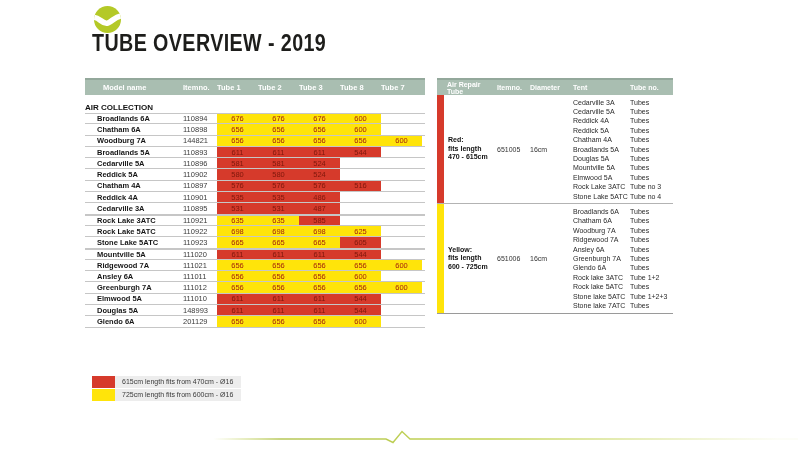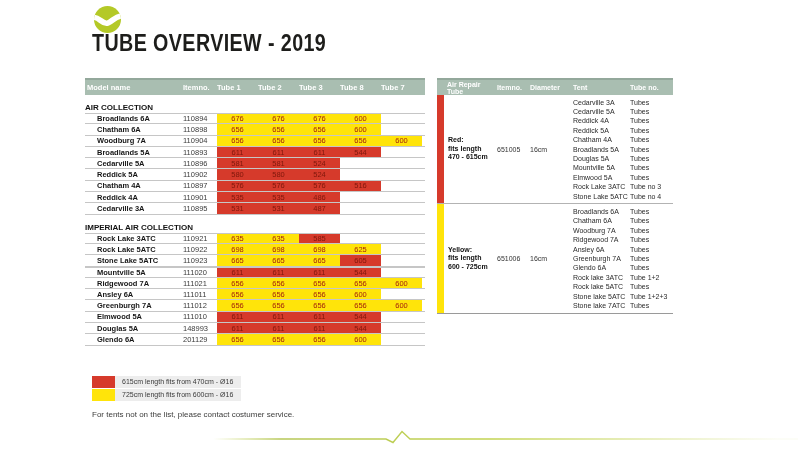--- a/index.html
+++ b/index.html
@@ -18,21 +18,21 @@
     color:#1d1d1b; white-space:nowrap; transform:scaleX(0.82); transform-origin:left center;
     letter-spacing:0.5px;
   }
 
   
   .ltable { position:absolute; left:85px; top:78px; width:340px; }
   .lhead {
     display:flex; height:17px; align-items:center; background:var(--sage);
     border-top:2px solid #93a89b; color:#fff; font-size:7.5px; font-weight:bold;
   }
-  .lh-model { width:98px; padding-left:2px; }
+  .lh-model { width:98px; padding-left:18px; }
   .lh-item  { width:34px; }
   .lh-tube  { width:41px; text-align:left; }
   .lsection-title { margin-top:6px; height:12px; line-height:13px; text-align:left;
     font-weight:bold; font-size:8px; color:#111; }
   .lrow { display:flex; height:11.3px; align-items:stretch;
     border-bottom:1px solid var(--rowborder); font-size:7.5px; }
   .lsec .lrow:first-child { border-top:1px solid var(--rowborder); }
   .lc-model { width:98px; padding-left:12px; font-weight:bold; color:#151515; display:flex; align-items:center; }
   .lc-item  { width:34px; color:#3a3a3a; display:flex; align-items:center; }
   .lc-tube  { width:41px; display:flex; align-items:center; justify-content:center; }
@@ -115,21 +115,21 @@
             <div class="lc-model">Chatham 6A</div>
             <div class="lc-item">110898</div>
             <div class="lc-tube cy">656</div>
             <div class="lc-tube cy">656</div>
             <div class="lc-tube cy">656</div>
             <div class="lc-tube cy">600</div>
             <div class="lc-tube"></div>
           </div>
           <div class="lrow">
             <div class="lc-model">Woodburg 7A</div>
-            <div class="lc-item">110904</div>
+            <div class="lc-item">144821</div>
             <div class="lc-tube cy">656</div>
             <div class="lc-tube cy">656</div>
             <div class="lc-tube cy">656</div>
             <div class="lc-tube cy">656</div>
             <div class="lc-tube cy">600</div>
           </div>
           <div class="lrow">
             <div class="lc-model">Broadlands 5A</div>
             <div class="lc-item">110893</div>
             <div class="lc-tube cr">611</div>
@@ -177,21 +177,20 @@
           <div class="lrow">
             <div class="lc-model">Cedarville 3A</div>
             <div class="lc-item">110895</div>
             <div class="lc-tube cr">531</div>
             <div class="lc-tube cr">531</div>
             <div class="lc-tube cr">487</div>
             <div class="lc-tube"></div>
             <div class="lc-tube"></div>
           </div>
         </div>
-        <div class="lsection-title">IMPERIAL AIR COLLECTION</div>
         <div class="lsec">
           <div class="lrow">
             <div class="lc-model">Rock Lake 3ATC</div>
             <div class="lc-item">110921</div>
             <div class="lc-tube cy">635</div>
             <div class="lc-tube cy">635</div>
             <div class="lc-tube cr">585</div>
             <div class="lc-tube"></div>
             <div class="lc-tube"></div>
           </div>
@@ -414,21 +413,20 @@
       <div class="leg-row">
         <div class="leg-swatch" style="background: rgb(214, 58, 43);"></div>
         <div class="leg-text">615cm length fits from 470cm - Ø16</div>
       </div>
       <div class="leg-row">
         <div class="leg-swatch" style="background: rgb(255, 228, 10);"></div>
         <div class="leg-text">725cm length fits from 600cm - Ø16</div>
       </div>
     </div>
 
-  <p class="note">For tents not on the list, please contact costumer service.</p>
 
   <svg class="pulse" width="800" height="18" viewBox="0 0 800 18">
     <defs>
       <linearGradient id="pulsegrad" x1="0" y1="0" x2="1" y2="0">
         <stop offset="0.14" stop-color="#b4c927" stop-opacity="0"></stop>
         <stop offset="0.24" stop-color="#a9bd3a" stop-opacity="0.85"></stop>
         <stop offset="0.55" stop-color="#b4c927" stop-opacity="0.8"></stop>
         <stop offset="0.97" stop-color="#b4c927" stop-opacity="0.05"></stop>
       </linearGradient>
     </defs>

